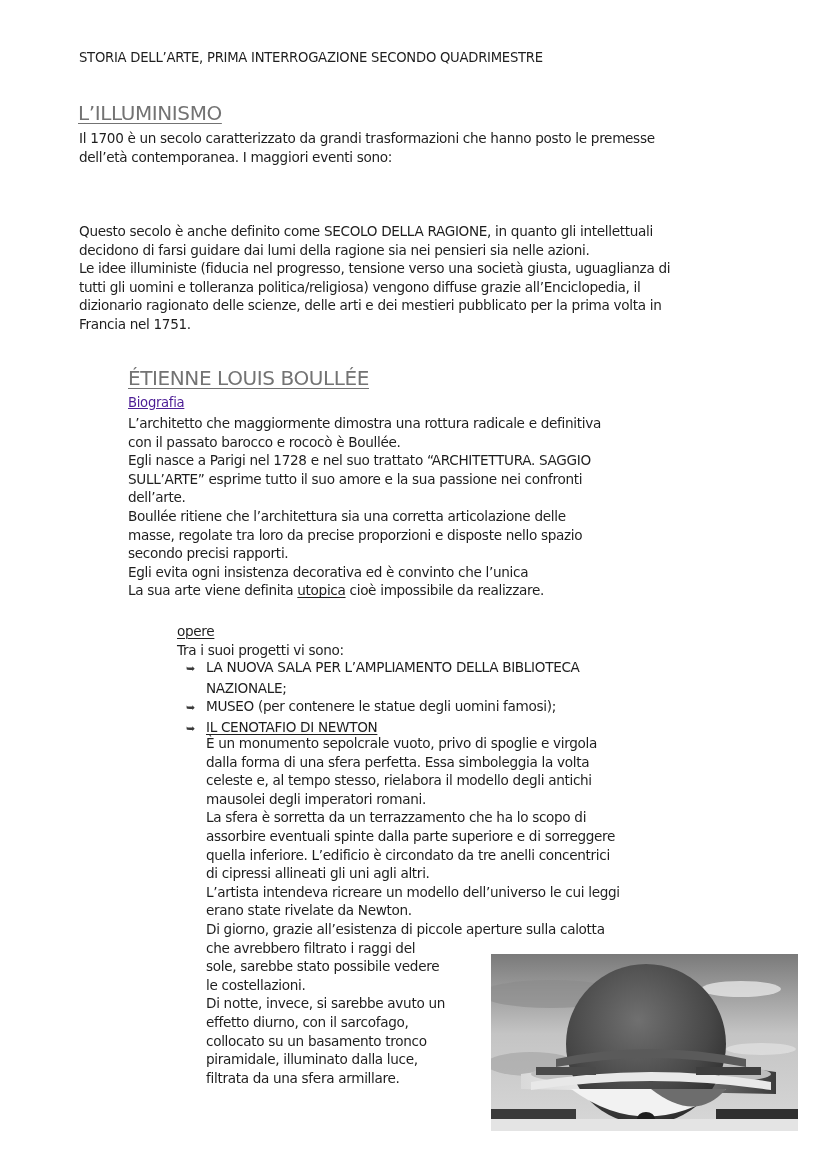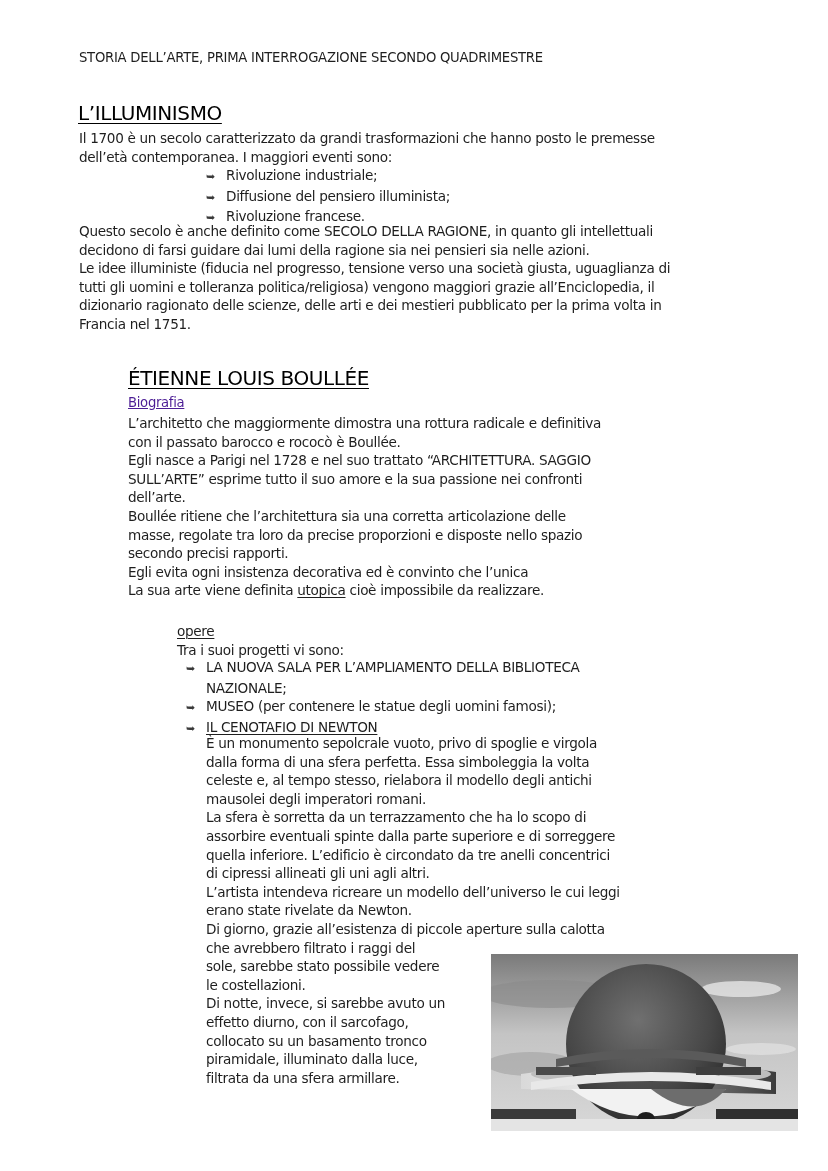--- a/index.html
+++ b/index.html
@@ -23,21 +23,21 @@
     .doc-header {
       position: absolute;
       left: 79px; top: 50px;
       font-size: 13.2px;
       letter-spacing: -0.25px;
       white-space: nowrap;
     }
     .h1 {
       position: absolute;
       font-size: 20px;
-      color: #000000;
+      color: #737373;
       text-decoration: underline;
       text-decoration-thickness: 1px;
       text-underline-offset: 3px;
       letter-spacing: -0.4px;
       white-space: nowrap;
     }
     .h1.illum { left: 78px; top: 101px; }
     .h1.boullee { left: 128px; top: 366px; }
     .sub {
       position: absolute;
@@ -80,31 +80,26 @@
 
   <div class="doc-header">STORIA DELL’ARTE, PRIMA INTERROGAZIONE SECONDO QUADRIMESTRE</div>
 
   <div class="h1 illum">L’ILLUMINISMO</div>
 
   <div class="block" style="left:79px; top:129px;">
     <span class="ln">Il 1700 è un secolo caratterizzato da grandi trasformazioni che hanno posto le premesse</span>
     <span class="ln">dell’età contemporanea. I maggiori eventi sono:</span>
   </div>
 
-  <div class="block" style="left:206px; top:166px;">
-    <span class="ln"><span class="bullet">➥</span><span>Rivoluzione industriale;</span></span>
-    <span class="ln"><span class="bullet">➥</span><span>Diffusione del pensiero illuminista;</span></span>
-    <span class="ln"><span class="bullet">➥</span><span>Rivoluzione francese.</span></span>
-  </div>
 
   <div class="block" style="left:79px; top:222px;">
     <span class="ln">Questo secolo è anche definito come SECOLO DELLA RAGIONE, in quanto gli intellettuali</span>
     <span class="ln">decidono di farsi guidare dai lumi della ragione sia nei pensieri sia nelle azioni.</span>
     <span class="ln">Le idee illuministe (fiducia nel progresso, tensione verso una società giusta, uguaglianza di</span>
-    <span class="ln">tutti gli uomini e tolleranza politica/religiosa) vengono maggiori grazie all’Enciclopedia, il</span>
+    <span class="ln">tutti gli uomini e tolleranza politica/religiosa) vengono diffuse grazie all’Enciclopedia, il</span>
     <span class="ln">dizionario ragionato delle scienze, delle arti e dei mestieri pubblicato per la prima volta in</span>
     <span class="ln">Francia nel 1751.</span>
   </div>
 
   <div class="h1 boullee">ÉTIENNE LOUIS BOULLÉE</div>
   <div class="sub">Biografia</div>
 
   <div class="block" style="left:128px; top:414px;">
     <span class="ln">L’architetto che maggiormente dimostra una rottura radicale e definitiva</span>
     <span class="ln">con il passato barocco e rococò è Boullée.</span>

